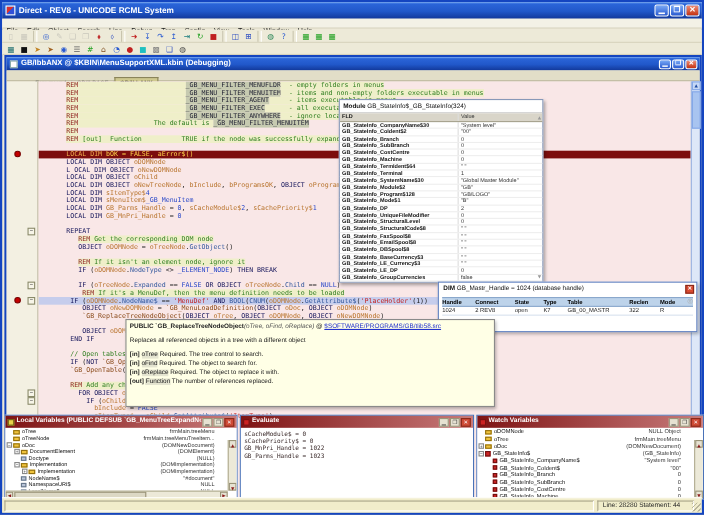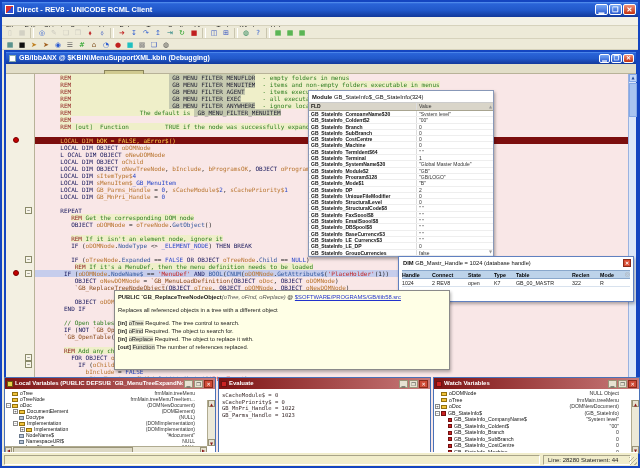--- a/index.html
+++ b/index.html
@@ -100,21 +100,21 @@
   #grip{position:absolute;right:1px;bottom:1px;width:8px;height:8px;background:
     repeating-linear-gradient(135deg,#b8b49a 0 1px,transparent 1px 3px);}
 </style>
 </head>
 <body>
 
 <div id="frame">
 
   <div id="titlebar">
     <div id="appicon"></div>
-    <div class="ttl">Direct - REV8 - UNICODE RCML Client</div>
+    <div class="ttl">Direct - REV8 - UNICODE RCML System</div>
     <div class="tbtn">▁</div>
     <div class="tbtn">❐</div>
     <div class="tbtn close">✕</div>
   </div>
 
   <div id="menubar"><span class="mi">File</span><span class="mi">Edit</span><span class="mi">Object</span><span class="mi">Search</span><span class="mi">Line</span><span class="mi">Debug</span><span class="mi">Trap</span><span class="mi">Config</span><span class="mi">View</span><span class="mi">Tools</span><span class="mi">Window</span><span class="mi">Help</span></div>
   <div id="toolbar1" class="tbar"><span class="ti dim" style="color: rgb(138, 148, 160);">▯</span><span class="ti dim" style="color: rgb(138, 148, 160);">▦</span><span class="tsep"></span><span class="ti" style="color: rgb(42, 90, 208);">◎</span><span class="ti dim" style="color: rgb(138, 148, 160);">✎</span><span class="ti dim" style="color: rgb(138, 148, 160);">❏</span><span class="ti dim" style="color: rgb(138, 148, 160);">❐</span><span class="ti" style="color: rgb(192, 48, 48);">⬧</span><span class="ti" style="color: rgb(48, 80, 192);">⬨</span><span class="tsep"></span><span class="ti" style="color: rgb(192, 32, 32);">➜</span><span class="ti" style="color: rgb(42, 90, 208);">↧</span><span class="ti" style="color: rgb(42, 90, 208);">↷</span><span class="ti" style="color: rgb(42, 90, 208);">↥</span><span class="ti" style="color: rgb(32, 128, 128);">⇥</span><span class="ti" style="color: rgb(32, 160, 32);">↻</span><span class="ti" style="color: rgb(192, 32, 32);">■</span><span class="tsep"></span><span class="ti" style="color: rgb(48, 80, 192);">◫</span><span class="ti" style="color: rgb(48, 80, 192);">⊞</span><span class="tsep"></span><span class="ti" style="color: rgb(32, 128, 80);">◍</span><span class="ti" style="color: rgb(42, 90, 208);">?</span><span class="tsep"></span><span class="ti" style="color: rgb(32, 160, 32);">▦</span><span class="ti" style="color: rgb(32, 160, 32);">▦</span><span class="ti" style="color: rgb(32, 160, 32);">▦</span></div>
   <div id="toolbar2" class="tbar"><span class="ti" style="color: rgb(32, 112, 112);">▦</span><span class="ti" style="color: rgb(16, 16, 16);">■</span><span class="ti" style="color: rgb(192, 128, 32);">➤</span><span class="ti" style="color: rgb(160, 96, 32);">➤</span><span class="ti" style="color: rgb(42, 90, 208);">◉</span><span class="ti" style="color: rgb(96, 96, 96);">☰</span><span class="ti" style="color: rgb(32, 160, 32);">#</span><span class="ti" style="color: rgb(128, 80, 32);">⌂</span><span class="ti" style="color: rgb(42, 90, 208);">◔</span><span class="ti" style="color: rgb(192, 32, 32);">●</span><span class="ti" style="color: rgb(32, 192, 192);">■</span><span class="ti" style="color: rgb(128, 128, 128);">▩</span><span class="ti" style="color: rgb(48, 80, 192);">❏</span><span class="ti" style="color: rgb(64, 64, 64);">◍</span></div>
 
   <div id="childwin">

